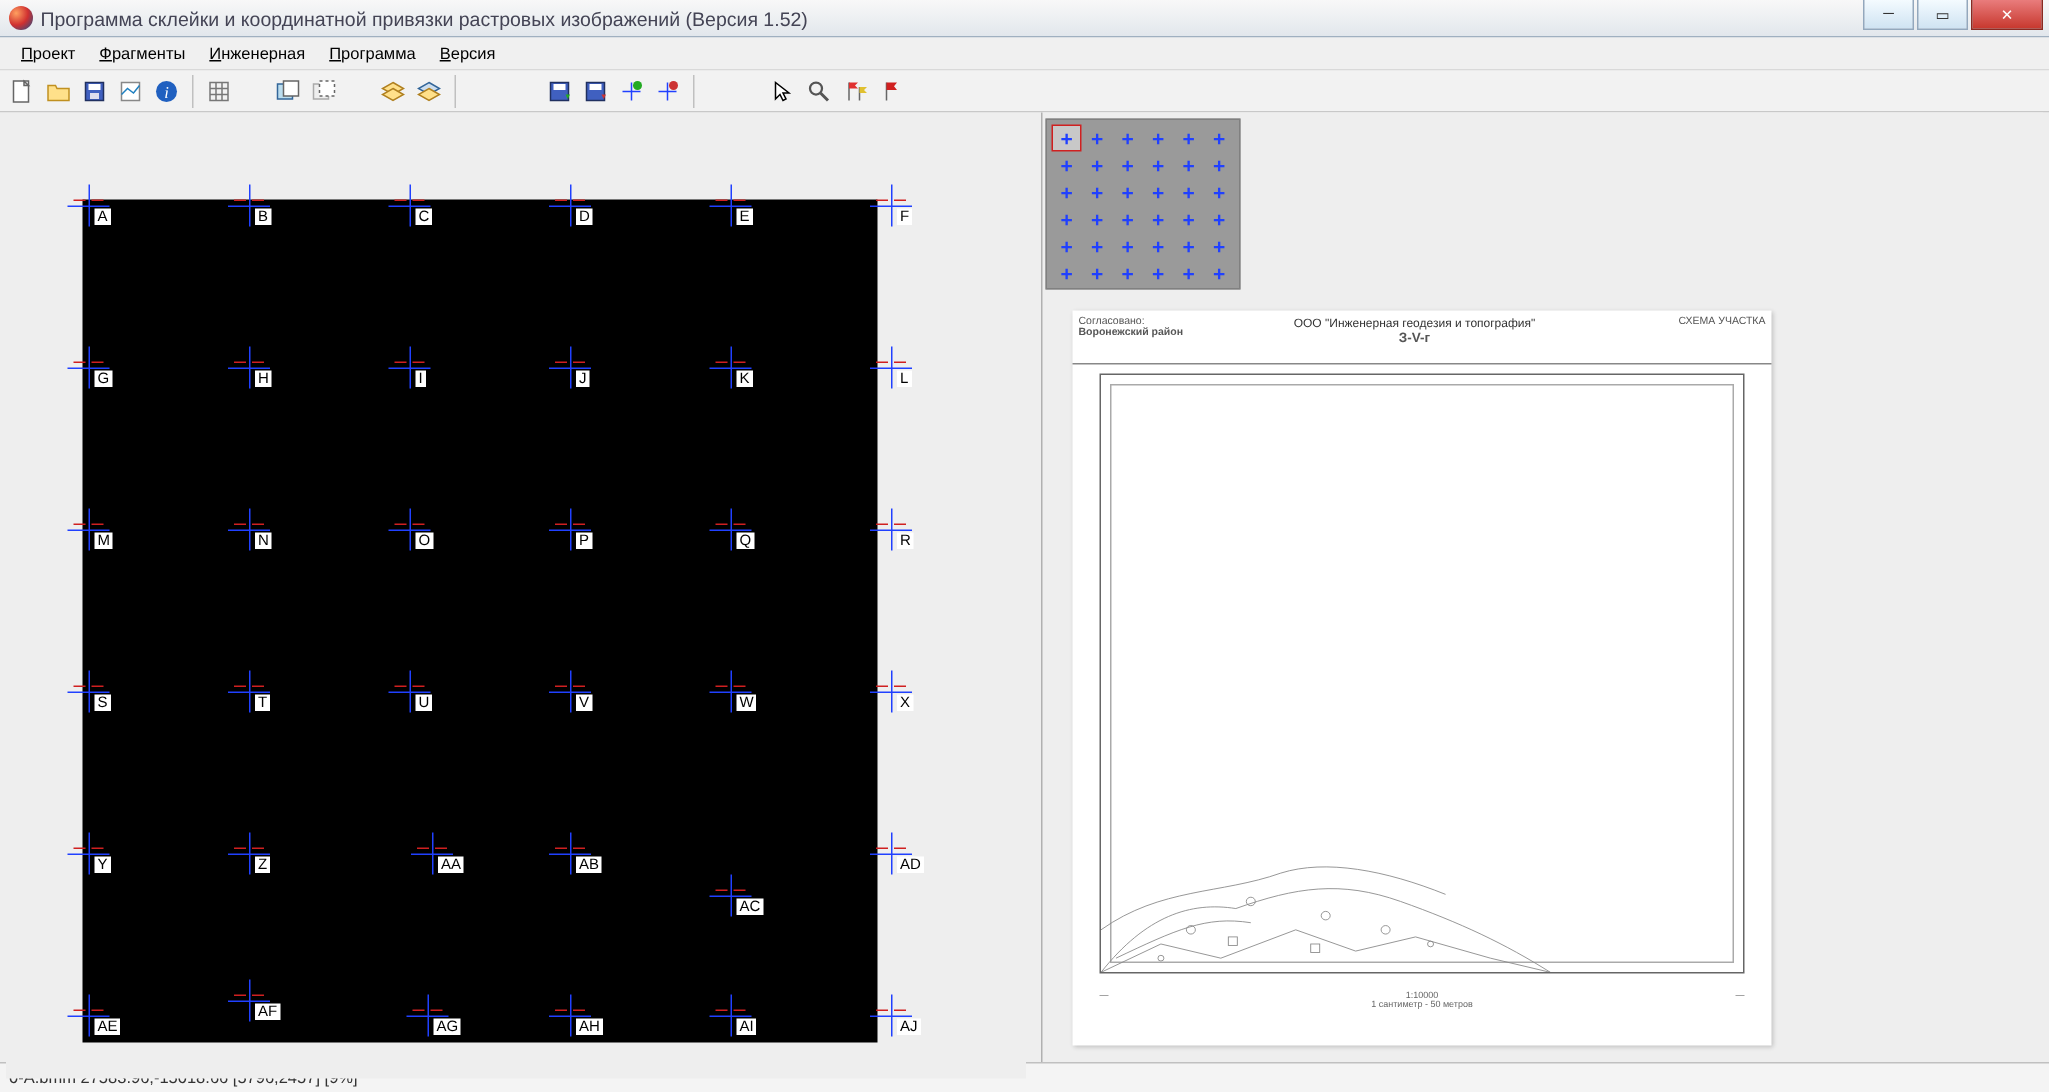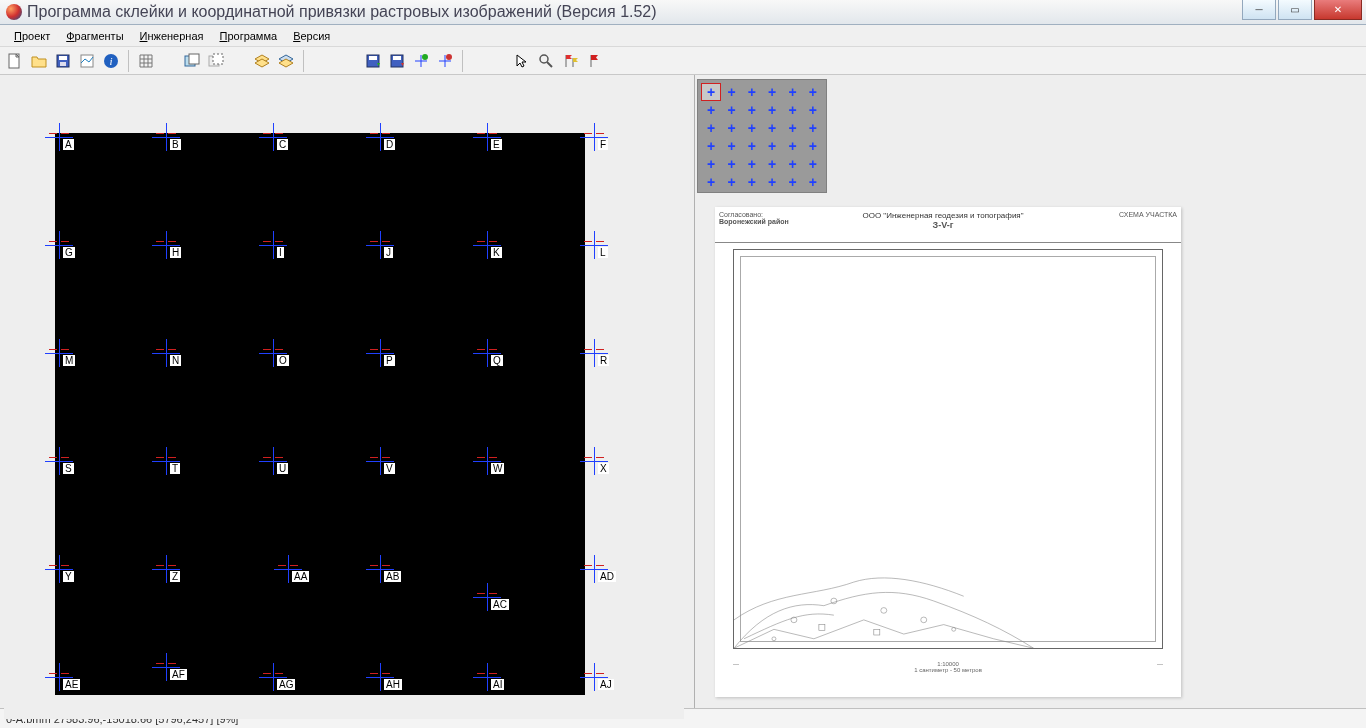--- a/index.html
+++ b/index.html
@@ -20,21 +20,21 @@
   border-bottom: 1px solid #a0b0c0;
   display: flex;
   align-items: center;
   padding-left: 6px;
 }
 .titlebar .app-icon {
   width: 16px; height: 16px; margin-right: 5px;
   border-radius: 50%;
   background: radial-gradient(circle at 30% 30%, #ffa060,#d03030 50%,#105090);
 }
-.titlebar .title-text { color: #445; font-size: 16px; flex: 1; }
+.titlebar .title-text { color: #445; font-size: 13px; flex: 1; }
 .win-controls { display:flex; height: 100%; }
 .win-btn {
   width: 34px; height: 20px; margin-top: 0;
   background: linear-gradient(to bottom,#f4fbff,#cfe3f2);
   border: 1px solid #93a8bd;
   border-top:none;
   display:flex; align-items:center; justify-content:center;
   font-size: 10px; color:#333;
 }
 .win-btn.close { background: linear-gradient(to bottom,#e97c7c,#c7382e); color:#fff; width: 48px; border-color:#8a2a22; }
@@ -551,21 +551,21 @@
           <div class="tick-r" style="left: 2px; top: -4px;"></div>
           <div class="plabel">AE</div>
         </div>
         <div class="grid-point" style="left: 162px; top: 588px;">
           <div class="cross-v"></div>
           <div class="cross-h"></div>
           <div class="tick-r" style="left: -10px; top: -4px;"></div>
           <div class="tick-r" style="left: 2px; top: -4px;"></div>
           <div class="plabel">AF</div>
         </div>
-        <div class="grid-point" style="left: 269px; top: 598px; text-align: center;">
+        <div class="grid-point" style="left: 281px; top: 598px; text-align: center;">
           <div class="cross-v"></div>
           <div class="cross-h"></div>
           <div class="tick-r" style="left: -10px; top: -4px;"></div>
           <div class="tick-r" style="left: 2px; top: -4px;"></div>
           <div class="plabel">AG</div>
         </div>
         <div class="grid-point" style="left: 376px; top: 598px;">
           <div class="cross-v"></div>
           <div class="cross-h"></div>
           <div class="tick-r" style="left: -10px; top: -4px;"></div>

